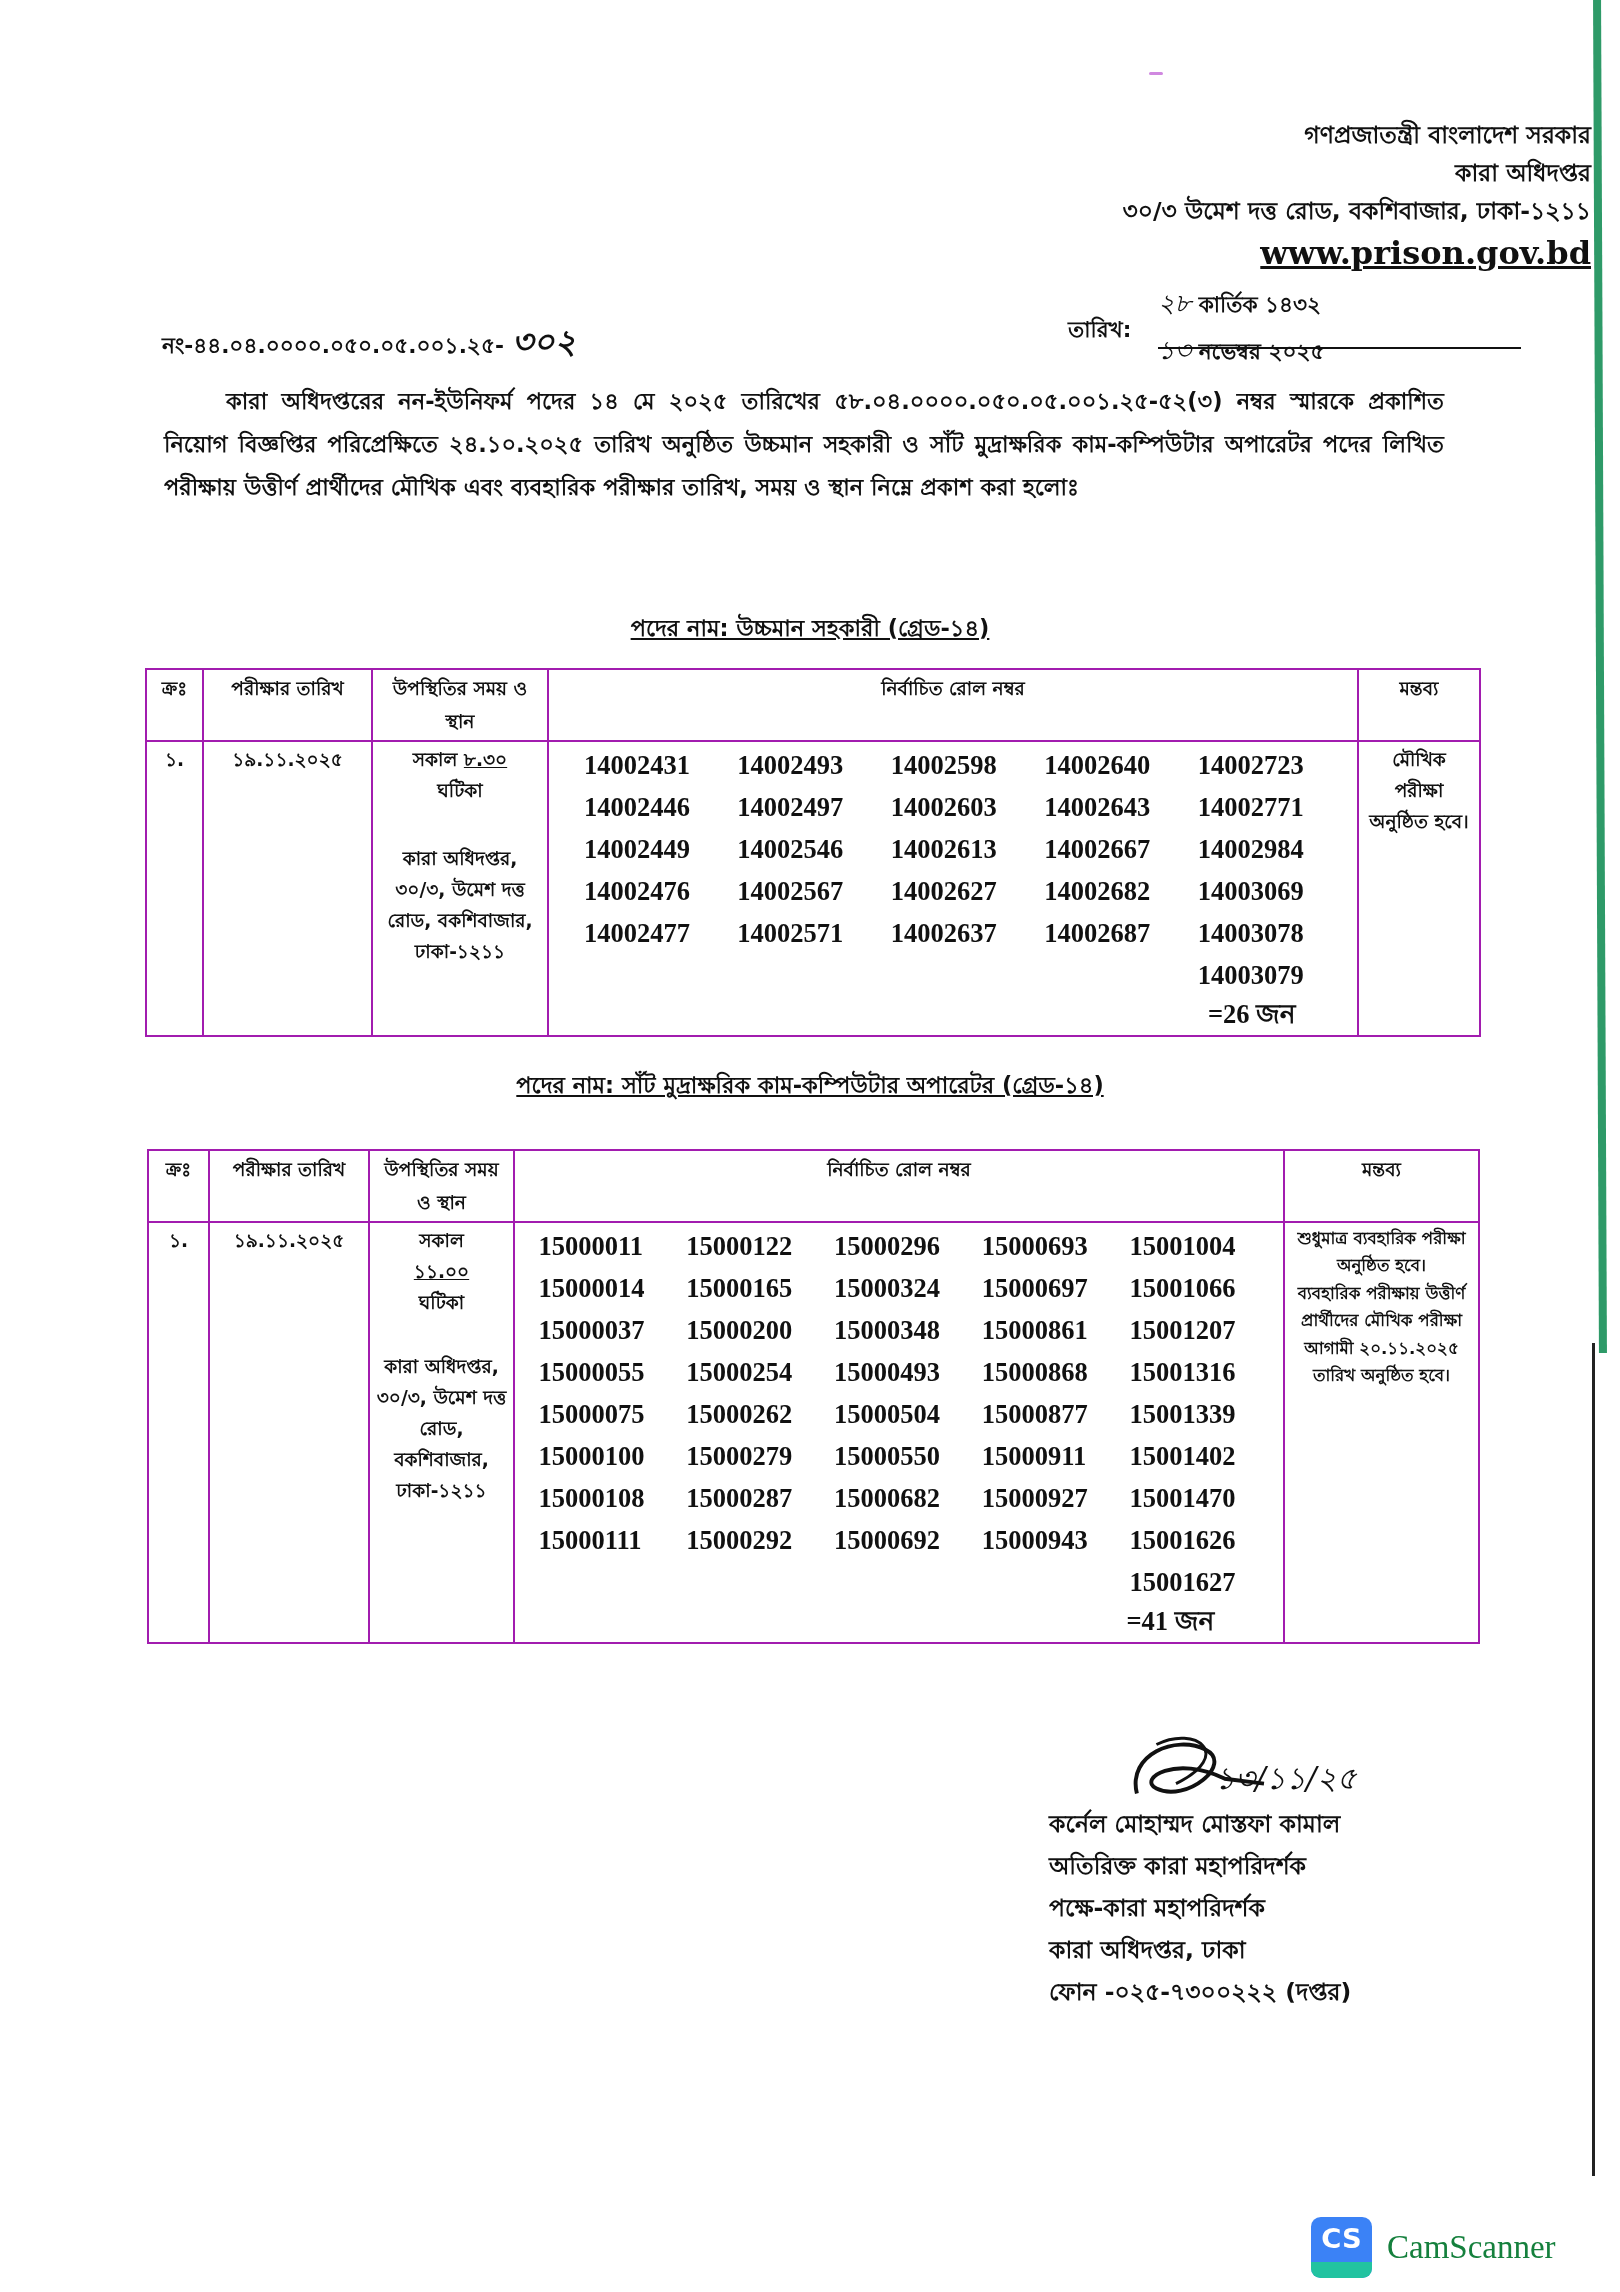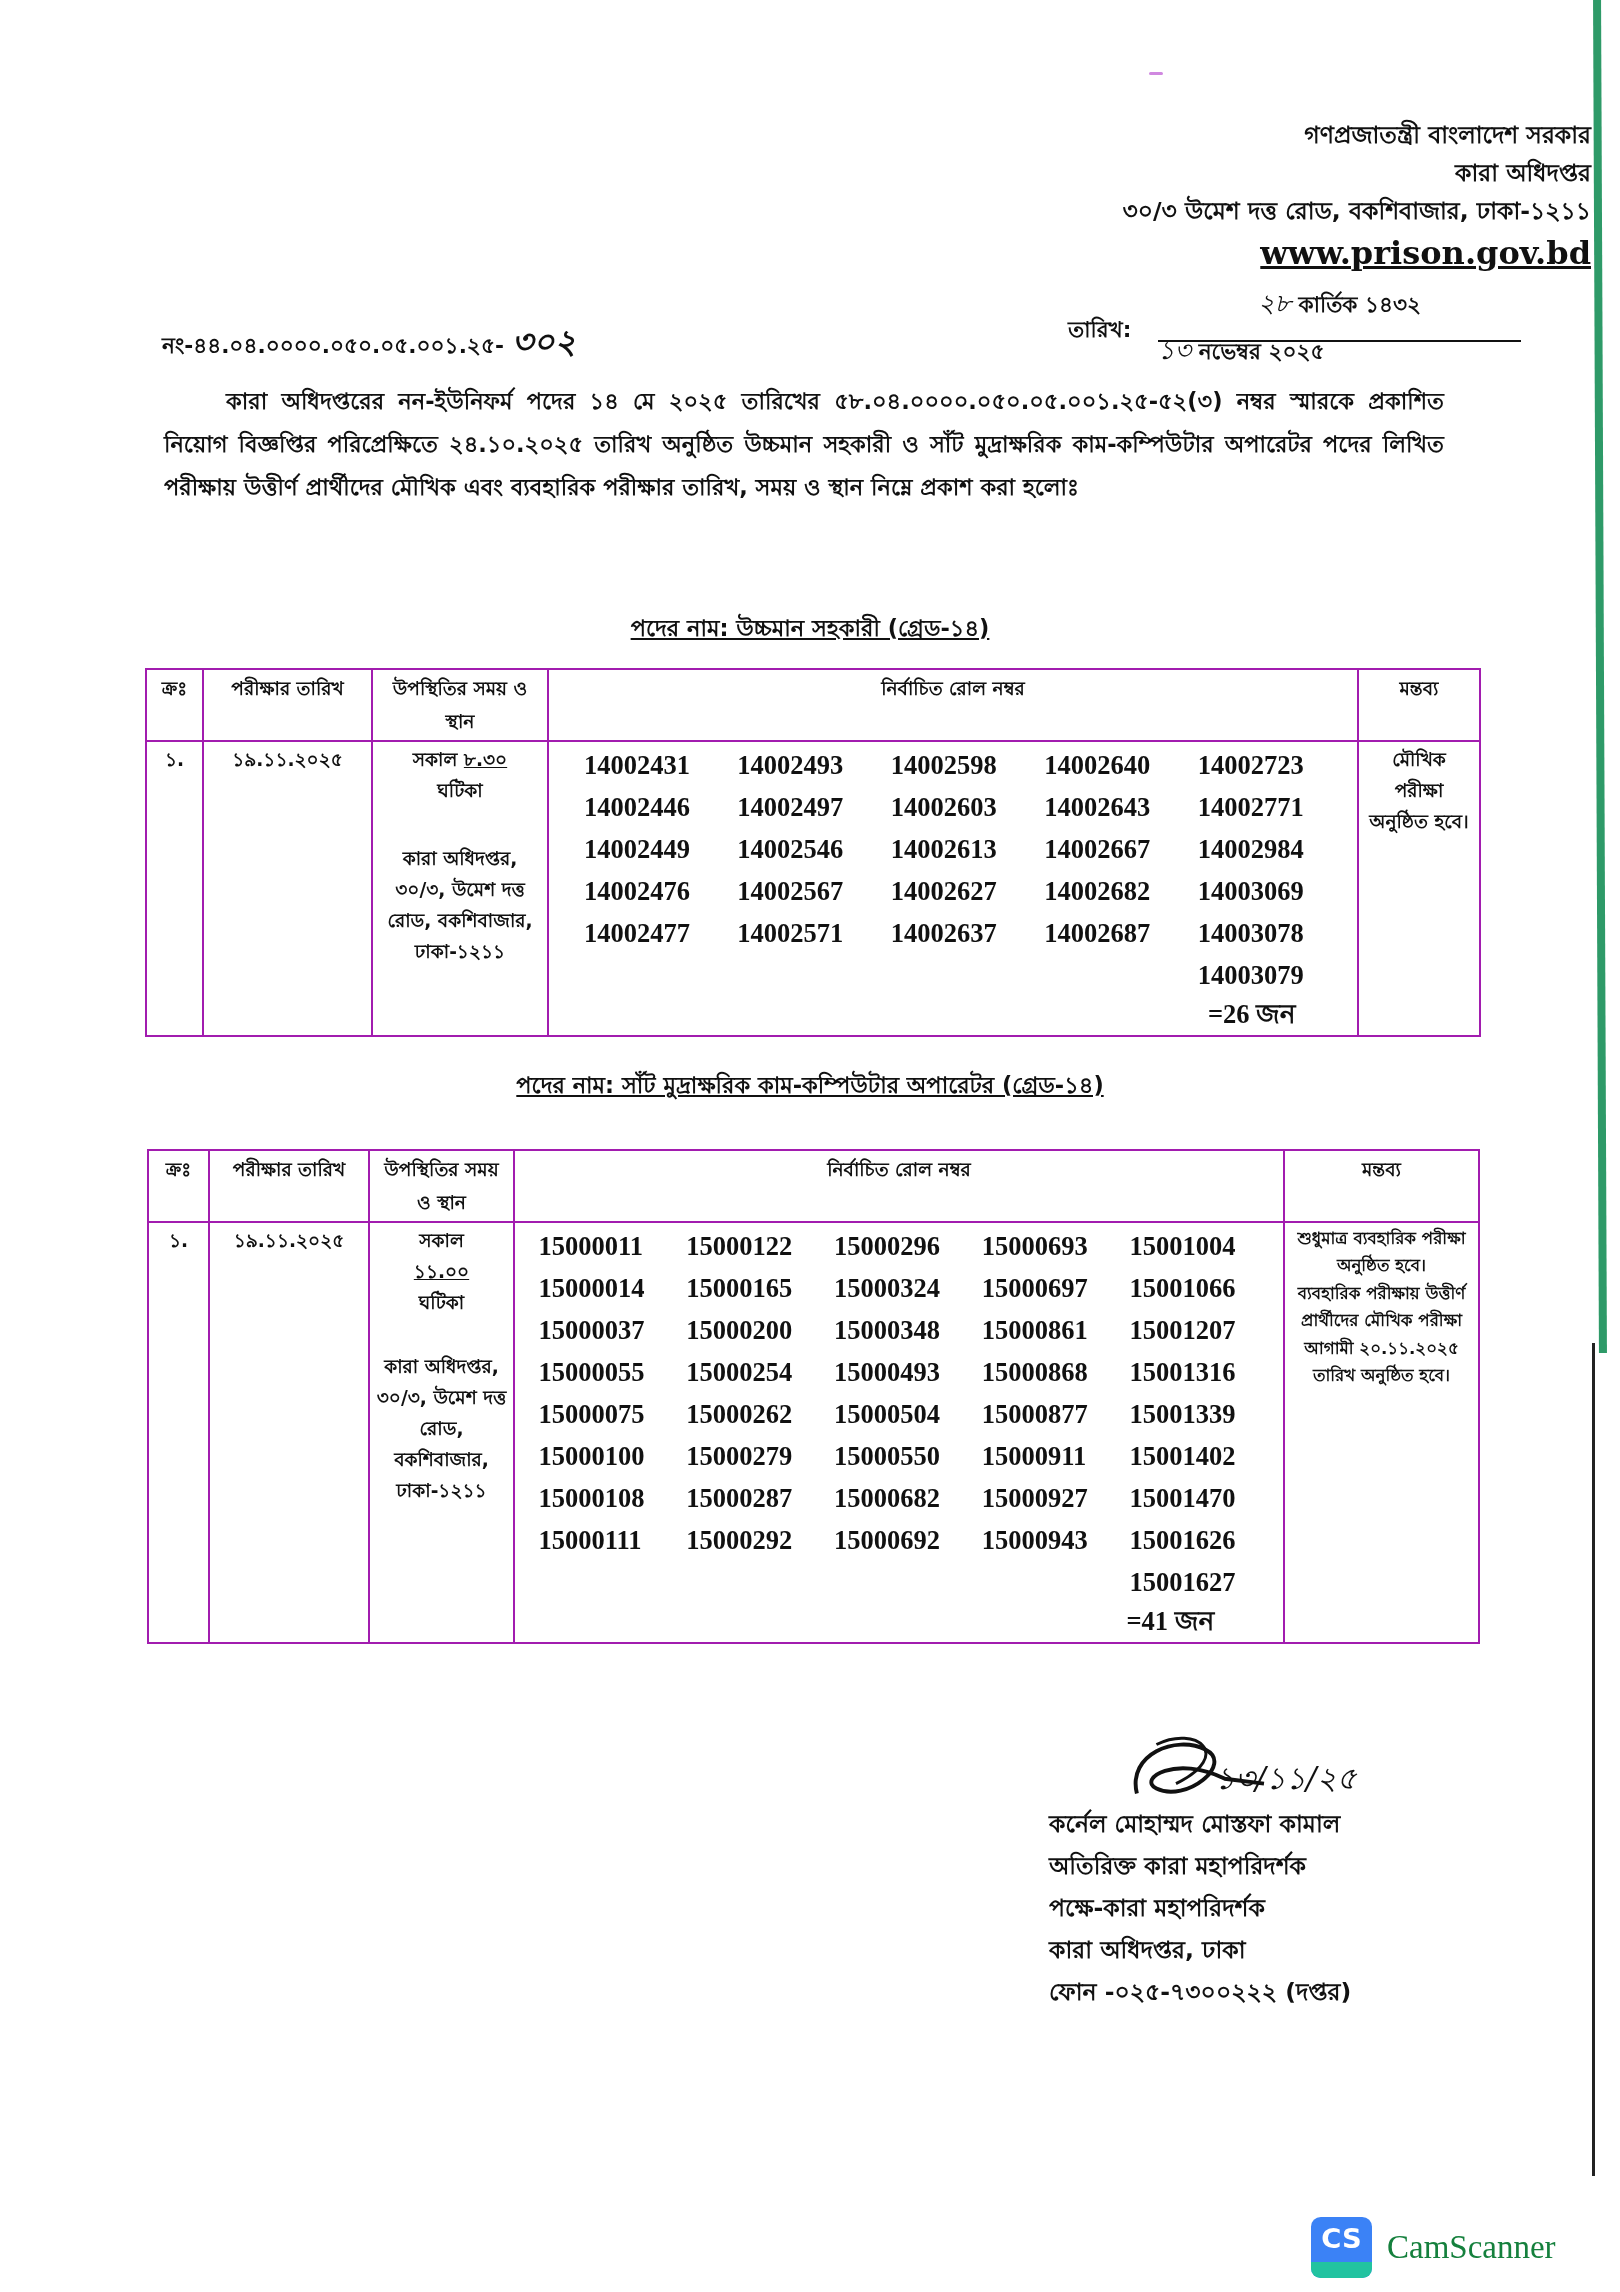--- a/index.html
+++ b/index.html
@@ -24,21 +24,21 @@
     .header { position: absolute; top: 116px; left: 0; width: 1548px; text-align: right; margin-left: 43px; }
     .header .line { font-size: 23.5px; line-height: 38px; font-weight: bold; }
     .header .url {
       font-family: "DejaVu Serif", serif; font-size: 32px; text-decoration: underline;
       line-height: 47px; font-weight: bold;
     }
     .memo-no { position: absolute; left: 162px; top: 316px; font-size: 21.6px; font-weight: bold; }
     .memo-no .hand { font-family: "DejaVu Serif", serif; font-style: italic; font-size: 33px; font-weight: bold; margin-left: 7.8px; }
     .date-block { position: absolute; left: 1068px; top: 284px; }
     .date-label { position: absolute; left: 0; top: 29px; font-size: 21.6px; font-weight: bold; white-space: nowrap; }
-    .date-top { position: absolute; left: 90px; top: 0; font-size: 21.6px; font-weight: bold; white-space: nowrap; border-bottom: 2px solid #111; width: 363px; padding-bottom: 13px; text-align: center; }
+    .date-top { position: absolute; left: 90px; top: 0; font-size: 21.6px; font-weight: bold; white-space: nowrap; border-bottom: 2px solid #111; width: 363px; padding-bottom: 20px; }
     .date-bottom { position: absolute; left: 90px; top: 47px; font-size: 21.6px; font-weight: bold; white-space: nowrap; }
     .hand-num { font-family: "DejaVu Serif", serif; font-style: italic; font-weight: normal; font-size: 25.5px; }
     .body-para {
       position: absolute; left: 164px; top: 380px; width: 1280px;
       font-size: 22.5px; line-height: 43px; font-weight: bold; text-align: justify;
       text-indent: 62px;
     }
     .section-title {
       position: absolute; left: 0; width: 1620px; text-align: center;
       font-size: 22.5px; font-weight: bold; text-decoration: underline;

